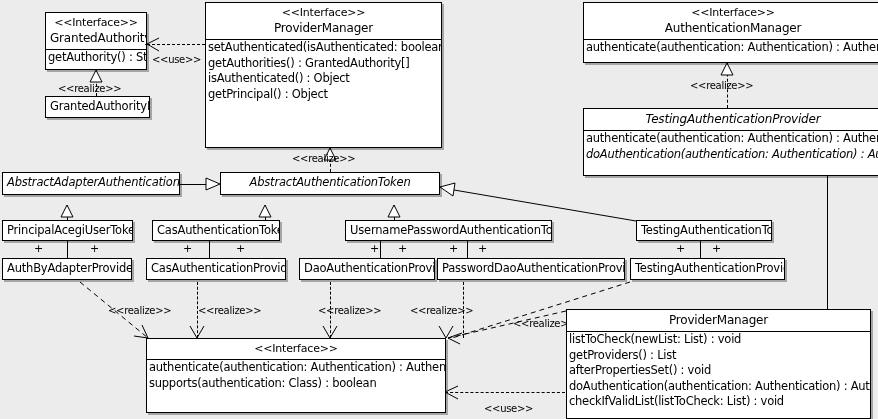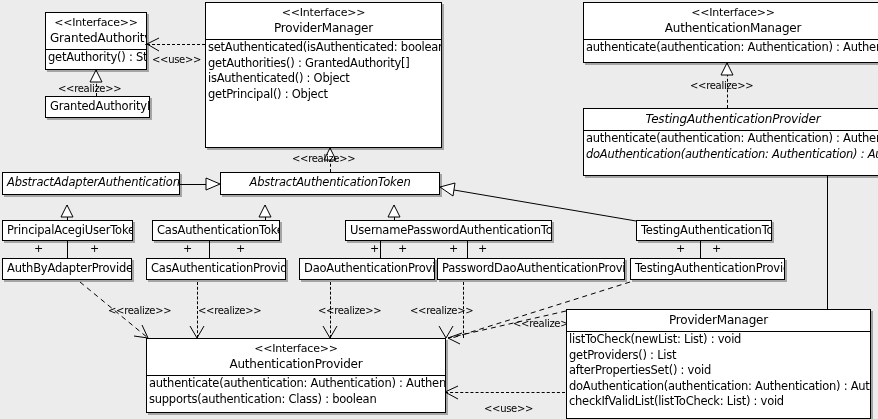--- a/index.html
+++ b/index.html
@@ -329,21 +329,20 @@
 
   <div class="uml-box simple" style="left:630px; top:258px; width:155px; height:22px;">
     <div class="uml-head">
       <span class="uml-name">TestingAuthenticationProvider</span>
     </div>
   </div>
 
   <div class="uml-box" style="left:146px; top:338px; width:300px; height:75px;">
     <div class="uml-head">
       <span class="uml-stereo">&lt;&lt;Interface&gt;&gt;</span>
-      <span class="uml-name">AuthenticationProvider</span>
     </div>
     <div class="uml-divider"></div>
     <div class="uml-members">
       <div class="uml-member">authenticate(authentication: Authentication) : Authentication</div>
       <div class="uml-member">supports(authentication: Class) : boolean</div>
     </div>
   </div>
 
   <div class="uml-box" style="left:566px; top:309px; width:305px; height:110px;">
     <div class="uml-head">

